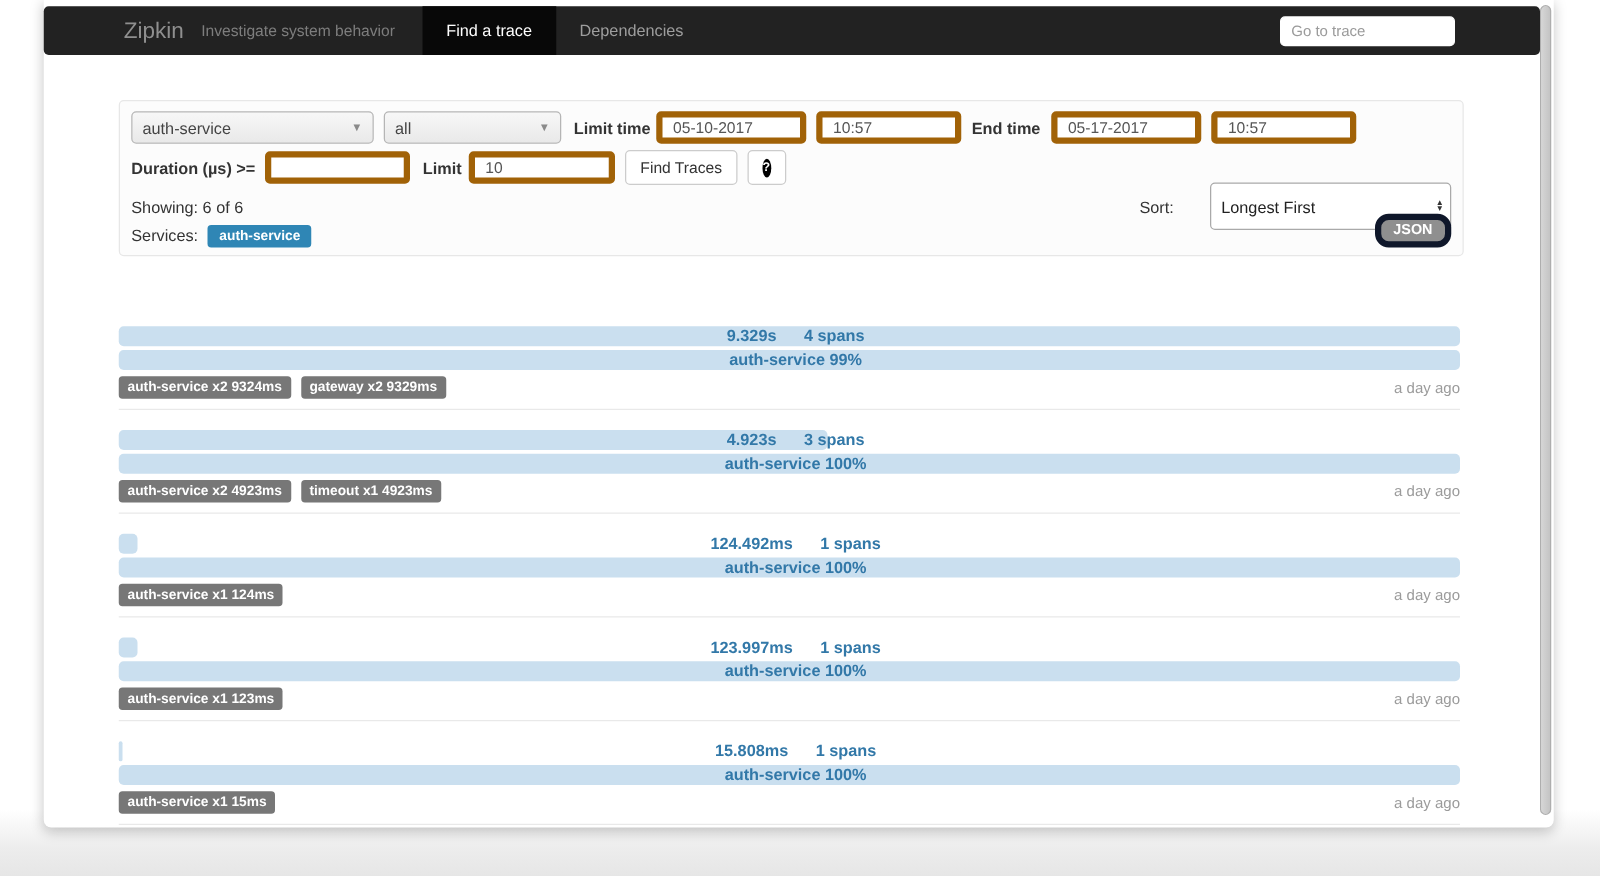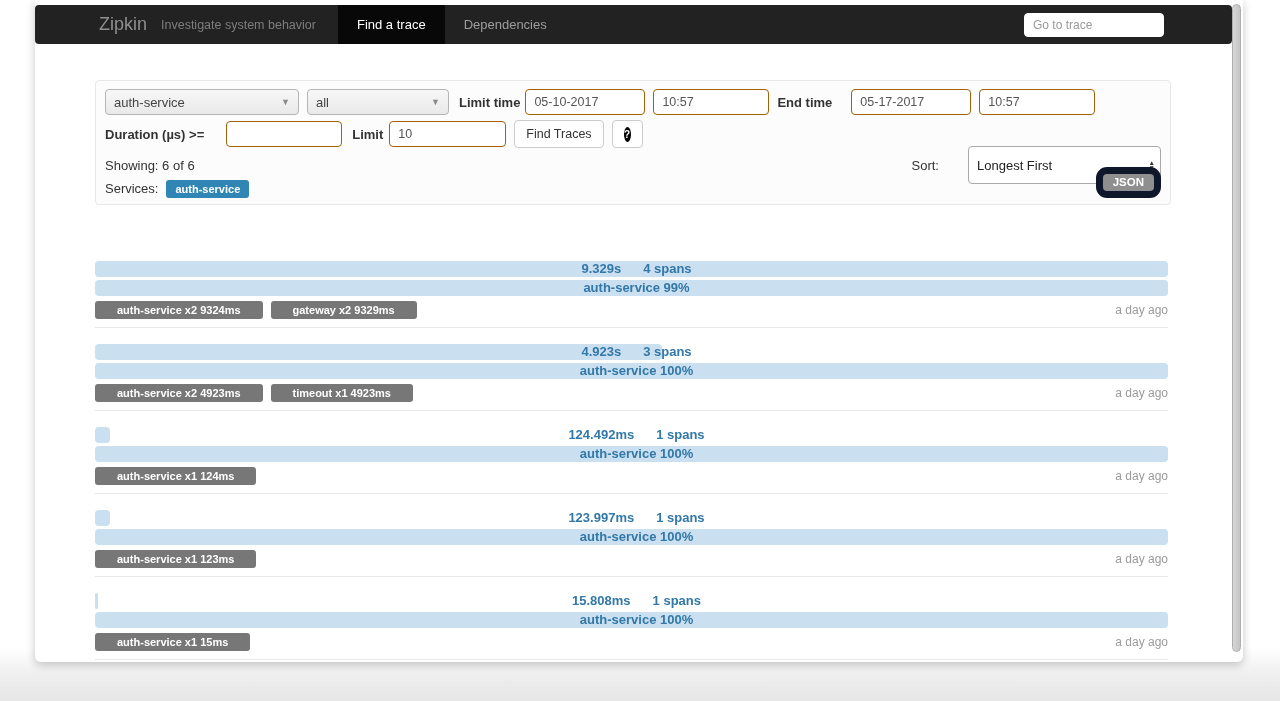--- a/index.html
+++ b/index.html
@@ -36,23 +36,23 @@
   .form-row { display:flex; align-items:center; }
   .row2 { margin-top:5px; }
   .sel { height:26px; display:inline-flex; align-items:center; justify-content:space-between;
     background:linear-gradient(#f7f7f7,#e9e9e9); border:1px solid #b5b5b5; border-radius:4px;
     padding:0 8px; font-size:13px; color:#444; cursor:pointer; }
   .sel .caret { color:#8a8a8a; font-size:9px; margin-left:6px; }
   .sel-service { width:194px; margin-right:8px; }
   .sel-span { width:142px; }
   .flabel { font-weight:bold; font-size:13px; color:#333; white-space:nowrap; }
   .lbl-start { margin-left:10px; margin-right:5px; }
-  .lbl-end { margin-left:8px; margin-right:19px; }
+  .lbl-end { margin-left:8px; margin-right:9px; }
   .lbl-limit { margin-left:10px; margin-right:6px; }
-  .ti { height:26px; border:1px solid #a16207; border-radius:4px; background:#fff;
+  .ti { height:26px; border:5px solid #a16207; border-radius:4px; background:#fff;
     padding:0 8px; font-size:12.5px; color:#555; outline:none;
     font-family:"Liberation Sans", sans-serif; }
   .ti-date { width:120px; } .ti-time { width:116px; margin-left:8px; }
   .ti-dur { width:116px; } .ti-limit { width:117px; }
   .btn { height:28px; background:#fff; border:1px solid #ccc; border-radius:4px;
     font-size:12.5px; color:#333; padding:0 11px; margin-left:8px; cursor:pointer;
     font-family:"Liberation Sans", sans-serif; }
   .btn-help { width:31px; display:inline-flex; align-items:center; justify-content:center; }
   .q-circle { width:15px; height:15px; background:#000; color:#fff; border-radius:50%;
     font-size:10px; font-weight:bold; display:flex; align-items:center; justify-content:center; }
@@ -64,34 +64,34 @@
   .sort-label { font-size:13px; color:#333; margin-right:5px; }
   .sort-select { width:193px; height:38px; background:#fff; border:1px solid #a9a9a9;
     border-radius:4px; display:flex; align-items:center; justify-content:space-between;
     padding:0 5px 0 8px; font-size:13px; color:#222; cursor:pointer; }
   .updown { display:flex; flex-direction:column; line-height:5px; font-size:6.5px; color:#333; }
   .services-row { display:flex; align-items:center; margin-top:3px; }
   .services-label { font-size:13px; color:#333; margin-right:8px; }
   .svc-badge { background:#2f86b5; color:#fff; font-size:11px; font-weight:bold;
     padding:3px 9px; border-radius:3px; cursor:pointer; }
   .json-btn { position:absolute; right:9px; bottom:6px; background:#8f8f8f;
-    border:7px solid #0f172a; color:#fff; font-weight:bold; font-size:11.5px;
+    border:5px solid #0f172a; color:#fff; font-weight:bold; font-size:11.5px;
     padding:2px 10px 3px; border-radius:11px; cursor:pointer;
     font-family:"Liberation Sans", sans-serif; }
   
   .trace-list { position:absolute; left:60px; top:261px; width:1073px; }
   .trace-row { cursor:pointer; }
   .bar-line { position:relative; height:16px; margin-bottom:3px;text-align:center; }
   .dur-bar { position:absolute; left:0; top:0; bottom:0; background:#cadfef; border-radius:4px; min-width:2px; }
   .bar-text { position:relative; display:block; line-height:16px; padding-left:10px;
     font-size:13px; font-weight:bold; color:#3278a8; white-space:nowrap; }
   .spans-part { margin-left:22px; }
   .badge-line { display:flex; align-items:center; margin-top:5px; height:18px; }
   .tbadge { background:#777; color:#fff; font-size:11px; font-weight:bold;
-    padding:3px 22px; border-radius:3px; margin-right:8px; }
+    padding:3px 7px; border-radius:3px; margin-right:8px; }
   .age { margin-left:auto; color:#9b9b9b; font-size:12px; }
   .trace-sep { border:none; border-top:1px solid #e9e9e9; margin-top:8px; margin-bottom:16px; }
 </style>
 </head>
 <body>
 
 <div class="window">
 
   <div class="navbar">
     <span class="brand">Zipkin</span>
@@ -116,21 +116,21 @@
       </div>
       <span class="flabel lbl-start">Limit time</span>
       <input class="ti ti-date" value="05-10-2017" style="">
       <input class="ti ti-time" value="10:57" style="">
       <span class="flabel lbl-end">End time</span>
       <input class="ti ti-date" value="05-17-2017" style="">
       <input class="ti ti-time" value="10:57" style="">
     </div>
 
     <div class="form-row row2">
-      <span class="flabel" style="margin-right:22px;">Duration (µs) &gt;=</span>
+      <span class="flabel" style="margin-right:8px;">Duration (µs) &gt;=</span>
       <input class="ti ti-dur" value="" style="">
       <span class="flabel lbl-limit">Limit</span>
       <input class="ti ti-limit" value="10" style="">
       <button class="btn">Find Traces</button>
       <button class="btn btn-help">
         <span class="q-circle">?</span>
       </button>
     </div>
 
 

